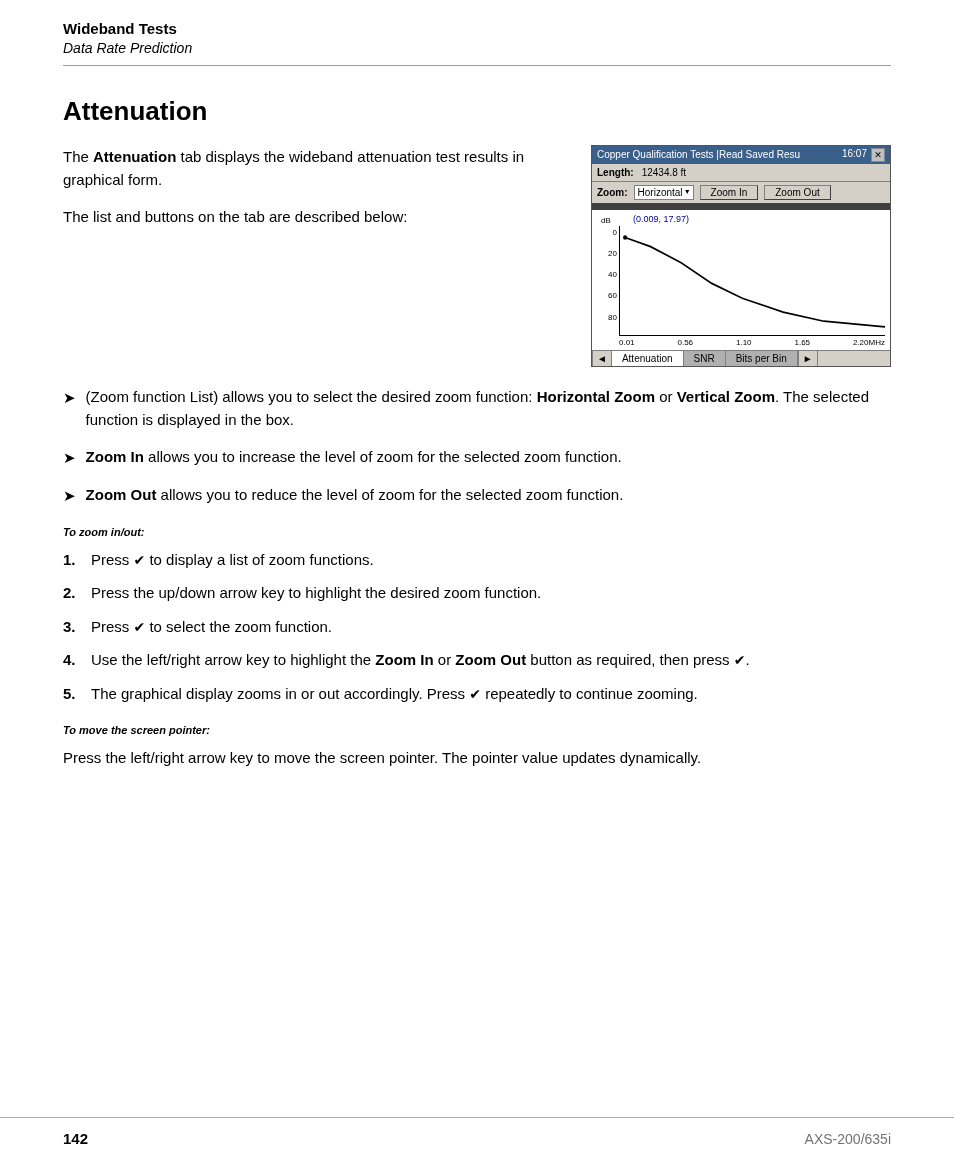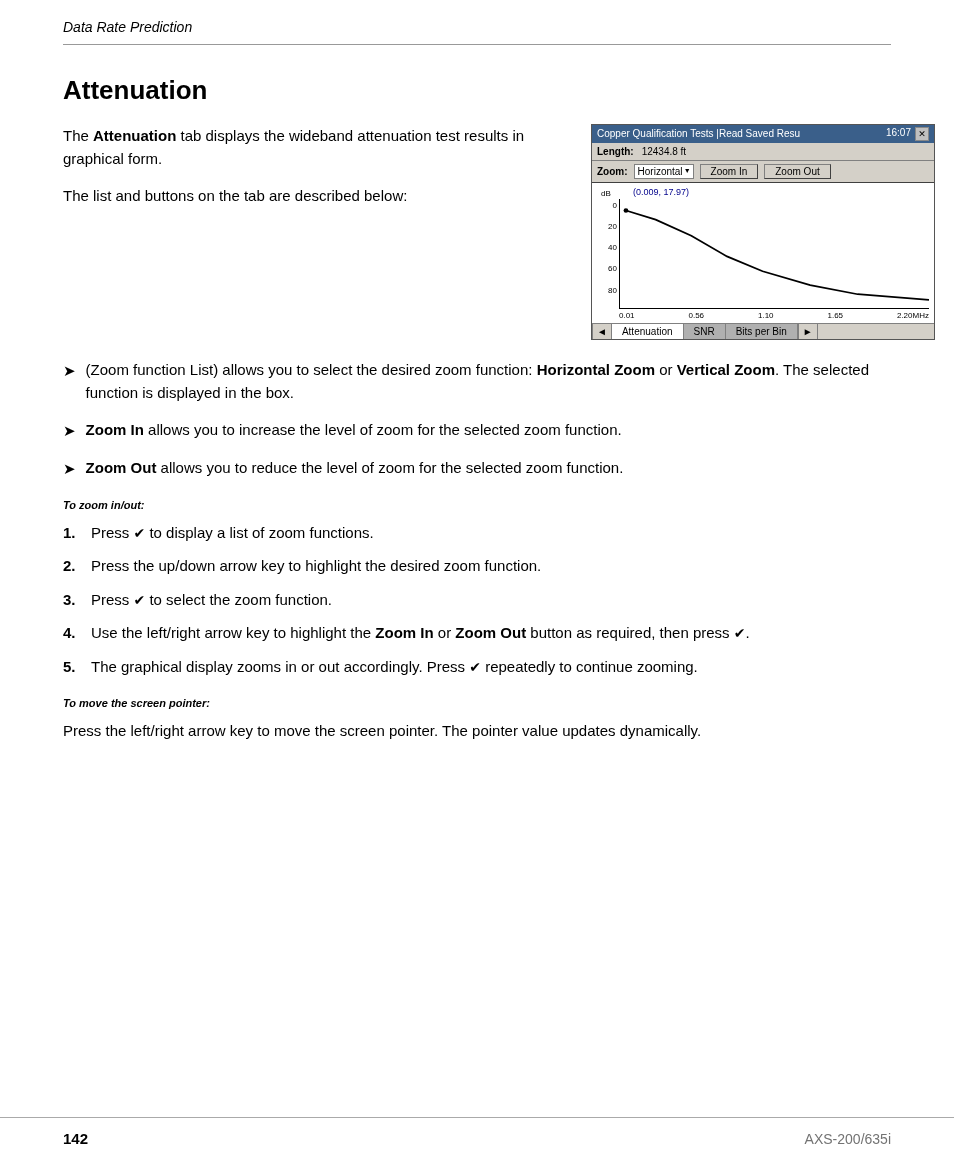--- a/index.html
+++ b/index.html
@@ -62,21 +62,21 @@
 
     
     .screenshot-col {
       flex: 0 0 300px;
       width: 300px;
     }
     .ui-screenshot {
       border: 1px solid #555;
       background: #0369a1;
       font-size: 10px;
-      width: 344px;
+      width: 300px;
     }
     .ui-title-bar {
       background: #3a5f8a;
       color: #fff;
       display: flex;
       justify-content: space-between;
       align-items: center;
       padding: 2px 5px;
       font-size: 10px;
     }
@@ -98,21 +98,21 @@
       display: flex;
       align-items: center;
       gap: 8px;
       font-size: 10px;
     }
     .ui-toolbar .label {
       font-weight: bold;
     }
     .ui-zoom-row {
       background: #d4d0c8;
-      border-bottom: 1px solid #404040;
+      border-bottom: 7px solid #404040;
       padding: 3px 5px;
       display: flex;
       align-items: center;
       gap: 6px;
       font-size: 10px;
     }
     .ui-zoom-row .zoom-label { font-weight: bold; }
     .ui-dropdown {
       background: #fff;
       border: 1px solid #808080;
@@ -281,20 +281,21 @@
     .footer-product {
       font-size: 14px;
       color: #737373;
       text-align: right;
     }
   </style>
 </head>
 <body>
 
 <div class="page-header">
+  <div class="header-title">Wideband Tests</div>
   <div class="header-subtitle">Data Rate Prediction</div>
   <hr class="header-divider">
 </div>
 
 <div class="main-content">
 
   <h1 class="section-heading">Attenuation</h1>
 
   <div class="intro-row">
     <div class="intro-text-col">

